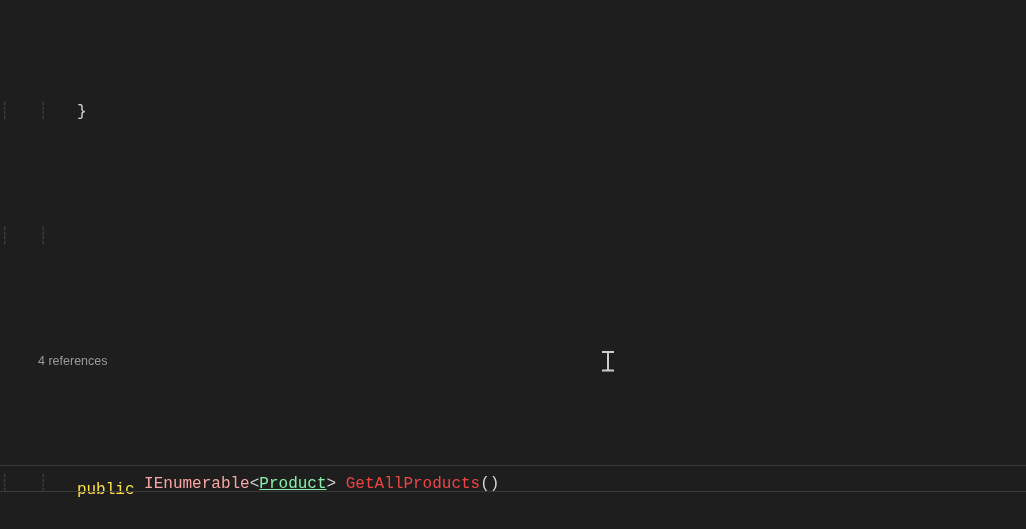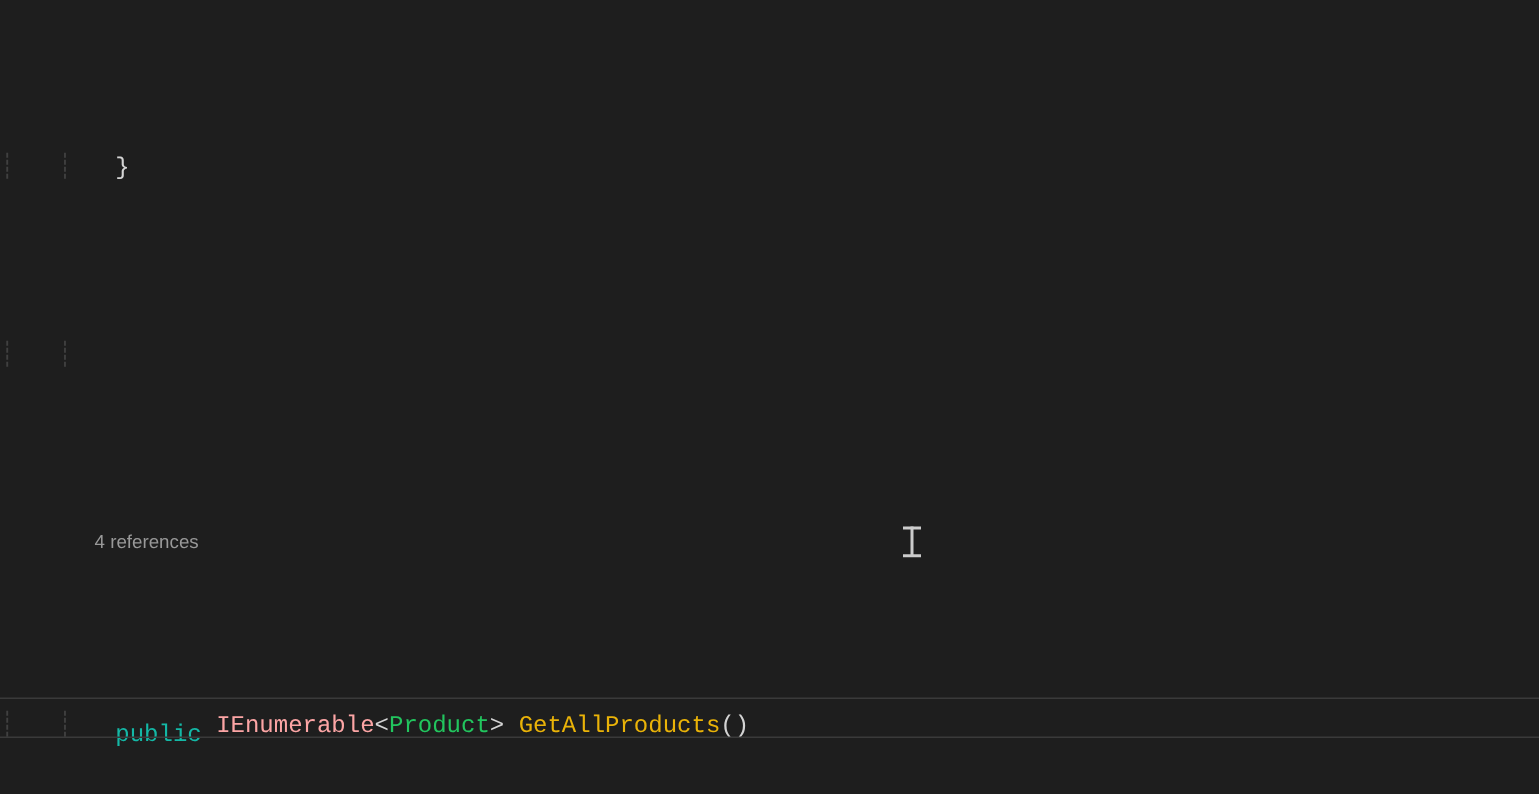--- a/index.html
+++ b/index.html
@@ -21,28 +21,28 @@
   .line {
     position: relative;
     height: 25px;
     display: flex;
     align-items: center;
   }
   .codelens {
     color: #999999;
     font-size: 12.5px;
     font-family: "Segoe UI", Arial, sans-serif;
-    padding-left: 63px;
+    padding-left: 38px;
     height: 22px;
     line-height: 22px;
   }
-  .k-blue { color: #14b8a6; margin-top: 12px; }
-  .k-type { color: #22c55e; }
+  .k-blue { color: #fde047; margin-top: 12px; }
+  .k-type { color: #86efac; text-decoration: underline; }
   .k-interface { color: #fca5a5; }
-  .k-method { color: #eab308; }
+  .k-method { color: #ef4444; }
   .k-plain { color: #d4d4d4; }
   .text-caret {
     position: absolute;
     width: 16px;
     height: 20px;
     left: 600px;
     top: 351px;
     pointer-events: none;
   }
   .text-caret::before,

